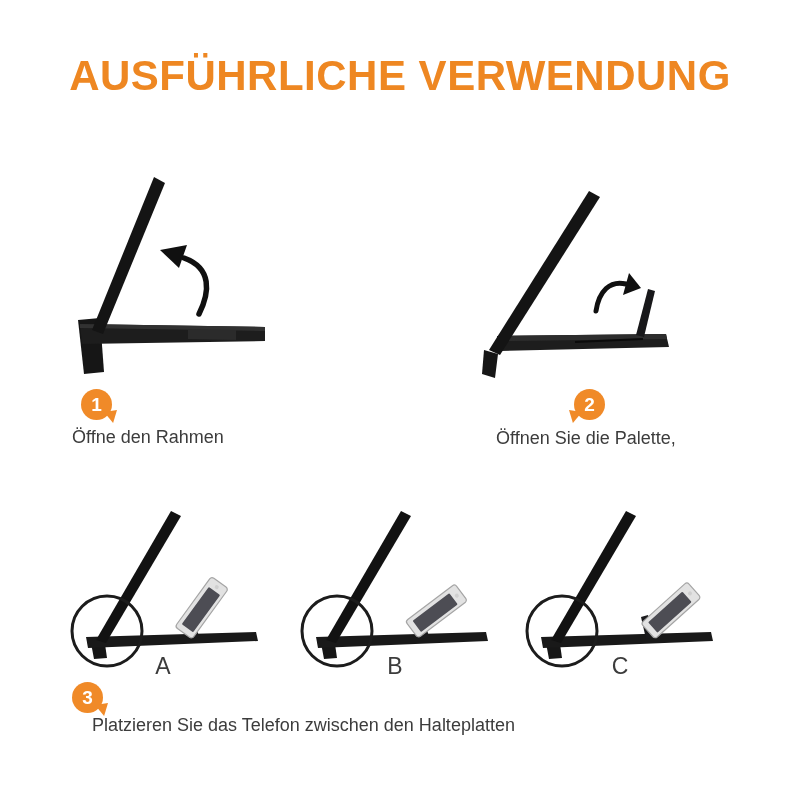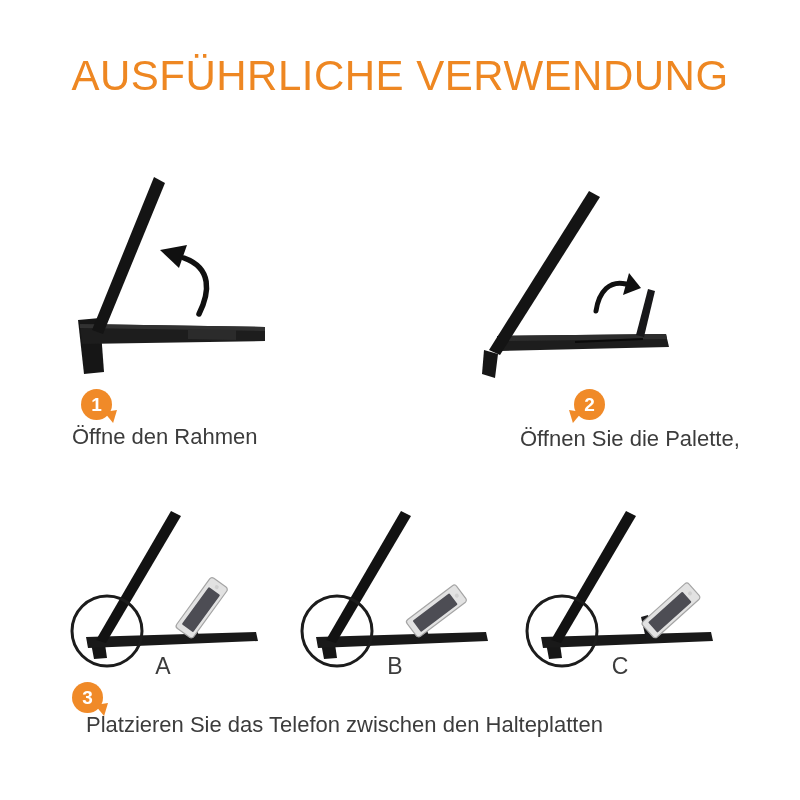--- a/index.html
+++ b/index.html
@@ -2,35 +2,35 @@
 <html><head>
 <meta charset="utf-8">
 <style>
   html,body{margin:0;padding:0;background:#ffffff;}
   .canvas{
     position:relative;width:800px;height:800px;background:#ffffff;overflow:hidden;
     font-family:"Liberation Sans", sans-serif;
   }
   .page-title{
     position:absolute;top:52px;left:0;width:800px;text-align:center;
-    font-size:42px;font-weight:400;letter-spacing:0.5px;color:#EE8722;white-space:nowrap;
+    font-size:42px;font-weight:700;letter-spacing:0.5px;color:#EE8722;white-space:nowrap;
   }
   .illustration{position:absolute;}
   .bubble{
     position:absolute;width:31px;height:31px;border-radius:50%;background:#F08A28;
     display:flex;align-items:center;justify-content:center;
   }
   .bubble .num{color:#ffffff;font-size:19px;font-weight:bold;line-height:1;}
   .tail{position:absolute;width:13px;height:13px;background:#F08A28;}
   .tail-br{right:-5px;bottom:-3px;clip-path:polygon(0 15%,100% 0,70% 100%);}
   .tail-bl{left:-5px;bottom:-3px;clip-path:polygon(0 0,100% 15%,30% 100%);}
   .step-text{
-    position:absolute;color:#3C3C3C;font-size:22px;line-height:26px;white-space:nowrap;
+    position:absolute;color:#3C3C3C;font-size:18px;line-height:26px;white-space:nowrap;
   }
-  .step-text.s2{line-height:29px;margin-left:24px;}
+  .step-text.s2{line-height:29px;}
   .variant-label{
     position:absolute;width:44px;text-align:center;color:#3C3C3C;font-size:23px;
   }
 </style>
 </head>
 <body>
 
 <div class="canvas">
 
   <div class="page-title">AUSFÜHRLICHE VERWENDUNG</div>
@@ -117,17 +117,17 @@
   </svg>
 
   <div class="variant-label" style="left:141px;top:653px">A</div>
   <div class="variant-label" style="left:373px;top:653px">B</div>
   <div class="variant-label" style="left:598px;top:653px">C</div>
 
   <div class="bubble" style="left:72px;top:682px">
     <span class="num">3</span>
     <span class="tail tail-br"></span>
   </div>
-  <div class="step-text" style="left:86px;top:712px">
+  <div class="step-text" style="left:92px;top:712px">
     <div>Platzieren Sie das Telefon zwischen den Halteplatten</div>
   </div>
 
 </div>
 
 </body></html>

